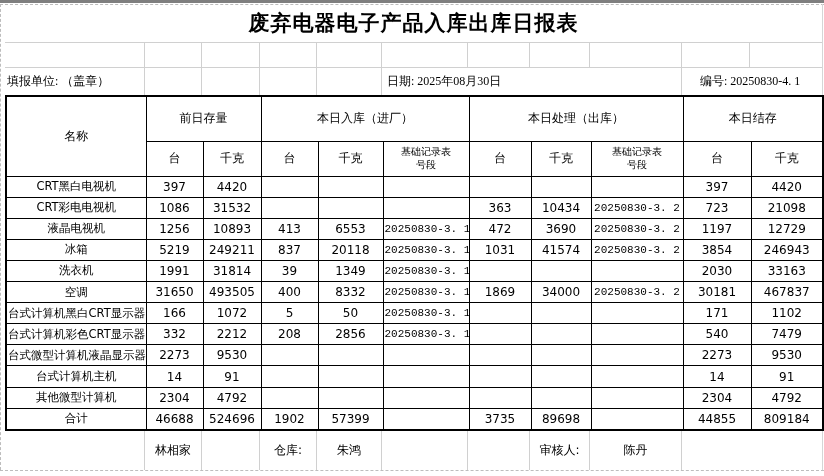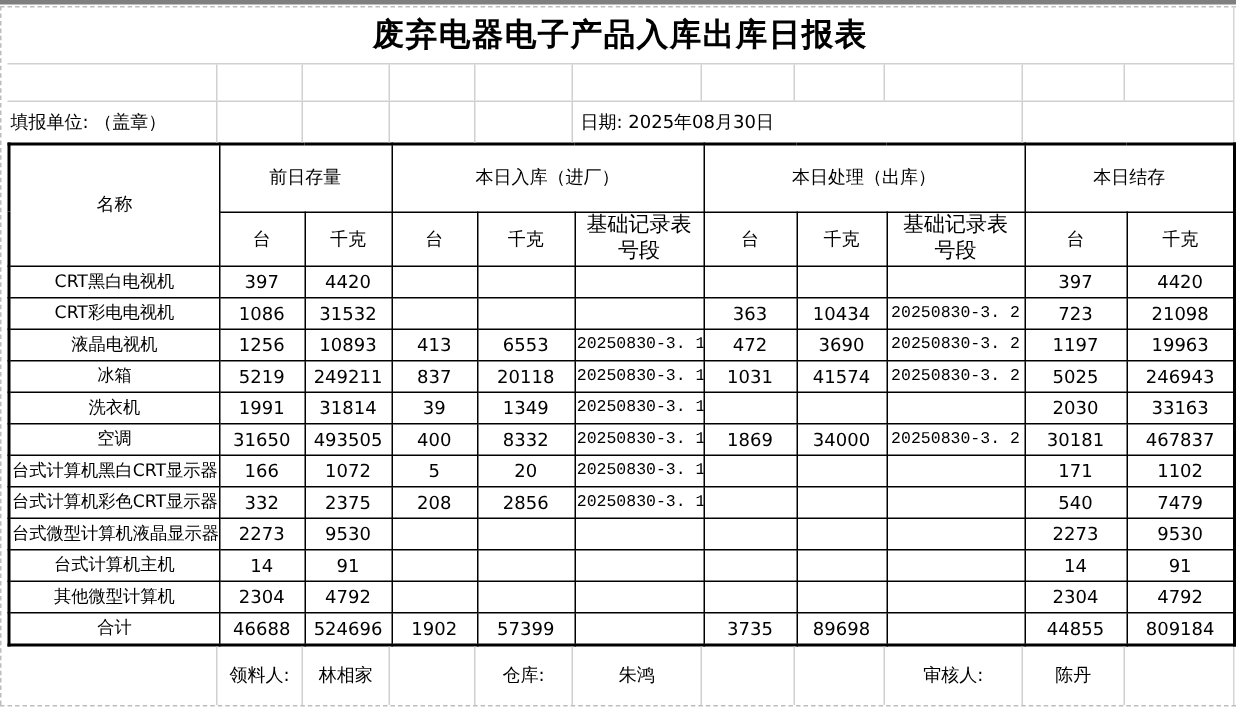--- a/index.html
+++ b/index.html
@@ -18,35 +18,35 @@
 
   .title-row { height:38px; display:flex; align-items:center; justify-content:center; }
   .title-row .t { font-size:21px; font-weight:bold; letter-spacing:1px; }
 
   .cols { display:grid; grid-template-columns:140px 57px 58px 57px 65px 86px 62px 60px 92px 68px 72px; }
 
   .empty-row { height:26px; border-top:1px solid #d0d0d0; border-bottom:1px solid #d0d0d0; }
   .empty-row .c { border-right:1px solid #d0d0d0; }
   .empty-row .c:last-child { border-right:none; }
 
-  .info-row { height:27px; font-size:12px; grid-template-columns:140px 57px 58px 57px 65px 208px 92px 140px; }
+  .info-row { height:27px; font-size:12px; grid-template-columns:140px 57px 58px 57px 65px 208px 92px 140px;font-family:Liberation Serif, serif; }
   .info-row .c { display:flex; align-items:center; }
   .info-row .sep { border-right:1px solid #d0d0d0; }
   .info-row .unit { padding-left:2px; }
   .info-row .date { padding-left:5px;text-align:right; }
   .info-row .serial { padding-left:18px; }
 
   table.main { width:817px; height:336px; border-collapse:collapse; table-layout:fixed; border:2px solid #000; }
   table.main th, table.main td {
     border:1px solid #000; text-align:center; vertical-align:middle;
     font-weight:normal; font-size:12px; padding:0 1px; overflow:hidden;
   }
   table.main thead tr.grp { height:45px; }
   table.main thead tr.sub { height:35px; }
-  table.main th.rec { font-size:14px; white-space:pre-line; line-height:1.25; }
+  table.main th.rec { font-size:10px; white-space:pre-line; line-height:1.25; }
   table.main td.name { font-size:11.5px; white-space:nowrap; }
   table.main td.rec { font-size:11px; white-space:nowrap;font-family:Liberation Mono, monospace; }
   table.main tr.total td { }
 
   .footer-row { height:39px; font-size:12px; }
   .footer-row .c {
     display:flex; align-items:center; justify-content:center;
     border-right:1px solid #d0d0d0; white-space:nowrap; overflow:hidden;
   }
   .footer-row .c:last-child { border-right:none; }
@@ -81,20 +81,21 @@
     </div>
 
     <div class="info-row cols" style="grid-template-columns:140px 57px 58px 57px 65px 208px 92px 140px;">
       <div class="c sep unit">填报单位: （盖章）</div>
       <div class="c sep"></div>
       <div class="c sep"></div>
       <div class="c sep"></div>
       <div class="c sep"></div>
       <div class="c date">日期: 2025年08月30日</div>
       <div class="c sep"></div>
+      <div class="c serial">编号: 20250830-4. 1</div>
     </div>
 
     <table class="main">
       <colgroup>
         <col style="width:140px">
           <col style="width:57px">
           <col style="width:58px">
         <col style="width:57px">
           <col style="width:65px">
           <col style="width:86px">
@@ -158,33 +159,33 @@
             <td class="name">液晶电视机</td>
             <td>1256</td>
             <td>10893</td>
             <td>413</td>
             <td>6553</td>
             <td class="rec">20250830-3. 1</td>
             <td>472</td>
             <td>3690</td>
             <td class="rec">20250830-3. 2</td>
             <td>1197</td>
-            <td>19963</td>
+            <td>12729</td>
           </tr>
           <tr>
             <td class="name">冰箱</td>
             <td>5219</td>
             <td>249211</td>
             <td>837</td>
             <td>20118</td>
             <td class="rec">20250830-3. 1</td>
             <td>1031</td>
             <td>41574</td>
             <td class="rec">20250830-3. 2</td>
-            <td>5025</td>
+            <td>3854</td>
             <td>246943</td>
           </tr>
           <tr>
             <td class="name">洗衣机</td>
             <td>1991</td>
             <td>31814</td>
             <td>39</td>
             <td>1349</td>
             <td class="rec">20250830-3. 1</td>
             <td></td>
@@ -204,32 +205,32 @@
             <td>34000</td>
             <td class="rec">20250830-3. 2</td>
             <td>30181</td>
             <td>467837</td>
           </tr>
           <tr>
             <td class="name">台式计算机黑白CRT显示器</td>
             <td>166</td>
             <td>1072</td>
             <td>5</td>
-            <td>20</td>
+            <td>50</td>
             <td class="rec">20250830-3. 1</td>
             <td></td>
             <td></td>
             <td class="rec"></td>
             <td>171</td>
             <td>1102</td>
           </tr>
           <tr>
             <td class="name">台式计算机彩色CRT显示器</td>
             <td>332</td>
-            <td>2375</td>
+            <td>2212</td>
             <td>208</td>
             <td>2856</td>
             <td class="rec">20250830-3. 1</td>
             <td></td>
             <td></td>
             <td class="rec"></td>
             <td>540</td>
             <td>7479</td>
           </tr>
           <tr>
@@ -282,21 +283,20 @@
             <td>89698</td>
             <td class="rec"></td>
             <td>44855</td>
             <td>809184</td>
           </tr>
         </tbody>
     </table>
 
     <div class="footer-row cols">
       <div class="c"></div>
-      <div class="c">领料人:</div>
       <div class="c">林相家</div>
       <div class="c"></div>
       <div class="c">仓库:</div>
       <div class="c">朱鸿</div>
       <div class="c"></div>
       <div class="c"></div>
       <div class="c">审核人:</div>
       <div class="c">陈丹</div>
       <div class="c"></div>
     </div>

